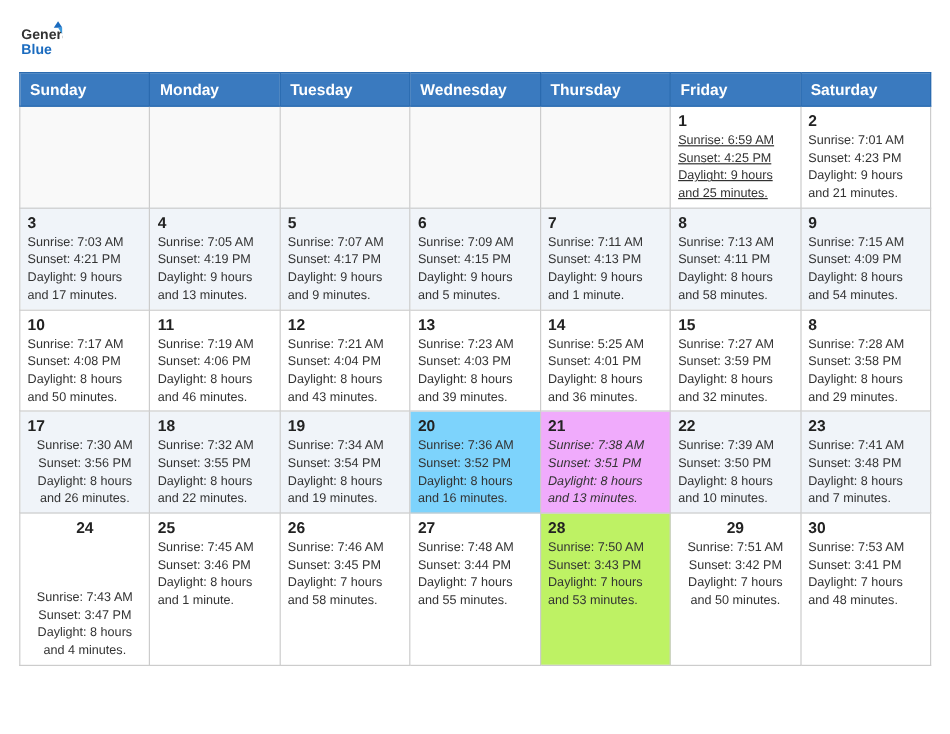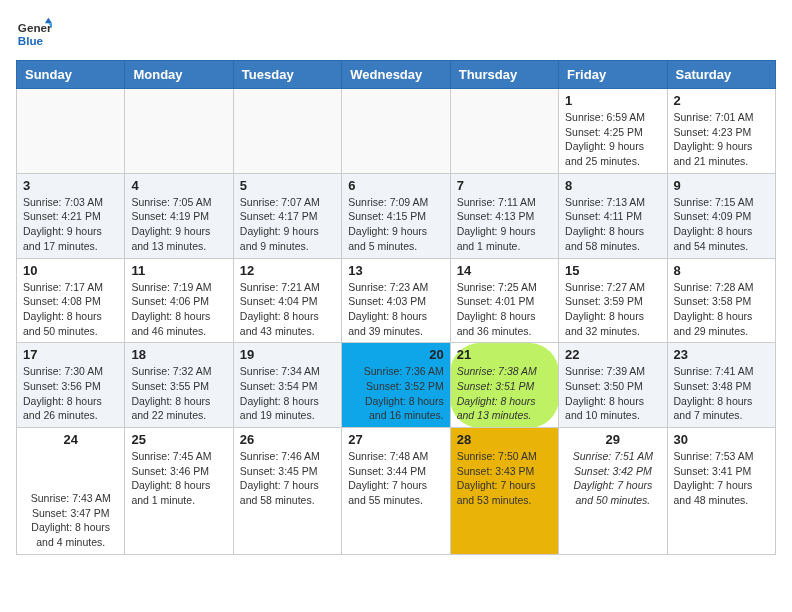--- a/index.html
+++ b/index.html
@@ -115,21 +115,21 @@
   </thead>
   <tbody>
   <tr>
         <td class="empty" style="background: rgb(250, 250, 250);"></td>
         <td class="empty" style="background: rgb(250, 250, 250);"></td>
         <td class="empty" style="background: rgb(250, 250, 250);"></td>
         <td class="empty" style="background: rgb(250, 250, 250);"></td>
         <td class="empty" style="background: rgb(250, 250, 250);"></td>
         <td style="background: rgb(255, 255, 255);">
           <span class="day-number">1</span>
-          <div class="day-info" style="white-space: pre-line;">Sunrise: 6:59 AM
+          <div class="day-info" style="white-space: pre-line; text-decoration: underline;">Sunrise: 6:59 AM
 Sunset: 4:25 PM
 Daylight: 9 hours
 and 25 minutes.</div>
         </td>
         <td style="background: rgb(255, 255, 255);">
           <span class="day-number">2</span>
           <div class="day-info" style="white-space: pre-line;">Sunrise: 7:01 AM
 Sunset: 4:23 PM
 Daylight: 9 hours
 and 21 minutes.</div>
@@ -210,21 +210,21 @@
         </td>
         <td style="background: rgb(255, 255, 255);">
           <span class="day-number">13</span>
           <div class="day-info" style="white-space: pre-line;">Sunrise: 7:23 AM
 Sunset: 4:03 PM
 Daylight: 8 hours
 and 39 minutes.</div>
         </td>
         <td style="background: rgb(255, 255, 255);">
           <span class="day-number">14</span>
-          <div class="day-info" style="white-space: pre-line;">Sunrise: 7:25 AM
+          <div class="day-info" style="white-space: pre-line;">Sunrise: 5:25 AM
 Sunset: 4:01 PM
 Daylight: 8 hours
 and 36 minutes.</div>
         </td>
         <td style="background: rgb(255, 255, 255);">
           <span class="day-number">15</span>
           <div class="day-info" style="white-space: pre-line;">Sunrise: 7:27 AM
 Sunset: 3:59 PM
 Daylight: 8 hours
 and 32 minutes.</div>
@@ -233,47 +233,47 @@
           <span class="day-number">8</span>
           <div class="day-info" style="white-space: pre-line;">Sunrise: 7:28 AM
 Sunset: 3:58 PM
 Daylight: 8 hours
 and 29 minutes.</div>
         </td>
       </tr>
       <tr>
         <td style="background: rgb(240, 244, 249);">
           <span class="day-number">17</span>
-          <div class="day-info" style="white-space: pre-line;">Sunrise: 7:30 AM
+          <div class="day-info" style="white-space: pre-line; text-align: center;">Sunrise: 7:30 AM
 Sunset: 3:56 PM
 Daylight: 8 hours
 and 26 minutes.</div>
         </td>
         <td style="background: rgb(240, 244, 249);">
           <span class="day-number">18</span>
           <div class="day-info" style="white-space: pre-line;">Sunrise: 7:32 AM
 Sunset: 3:55 PM
 Daylight: 8 hours
 and 22 minutes.</div>
         </td>
         <td style="background: rgb(240, 244, 249);">
           <span class="day-number">19</span>
           <div class="day-info" style="white-space: pre-line;">Sunrise: 7:34 AM
 Sunset: 3:54 PM
 Daylight: 8 hours
 and 19 minutes.</div>
         </td>
-        <td style="background: #0ea5e9; text-align: right;">
+        <td style="background: #7dd3fc;">
           <span class="day-number">20</span>
           <div class="day-info" style="white-space: pre-line;">Sunrise: 7:36 AM
 Sunset: 3:52 PM
 Daylight: 8 hours
 and 16 minutes.</div>
         </td>
-        <td style="background: #bef264; border-radius: 30px;">
+        <td style="background: #f0abfc;">
           <span class="day-number">21</span>
           <div class="day-info" style="white-space: pre-line; font-style: italic;">Sunrise: 7:38 AM
 Sunset: 3:51 PM
 Daylight: 8 hours
 and 13 minutes.</div>
         </td>
         <td style="background: rgb(240, 244, 249);">
           <span class="day-number">22</span>
           <div class="day-info" style="white-space: pre-line;">Sunrise: 7:39 AM
 Sunset: 3:50 PM
@@ -310,30 +310,30 @@
 Daylight: 7 hours
 and 58 minutes.</div>
         </td>
         <td style="background: rgb(255, 255, 255);">
           <span class="day-number">27</span>
           <div class="day-info" style="white-space: pre-line;">Sunrise: 7:48 AM
 Sunset: 3:44 PM
 Daylight: 7 hours
 and 55 minutes.</div>
         </td>
-        <td style="background: #eab308;">
+        <td style="background: #bef264;">
           <span class="day-number">28</span>
           <div class="day-info" style="white-space: pre-line;">Sunrise: 7:50 AM
 Sunset: 3:43 PM
 Daylight: 7 hours
 and 53 minutes.</div>
         </td>
         <td style="background: rgb(255, 255, 255); text-align: center;">
           <span class="day-number">29</span>
-          <div class="day-info" style="white-space: pre-line; font-style: italic;">Sunrise: 7:51 AM
+          <div class="day-info" style="white-space: pre-line;">Sunrise: 7:51 AM
 Sunset: 3:42 PM
 Daylight: 7 hours
 and 50 minutes.</div>
         </td>
         <td style="background: rgb(255, 255, 255);">
           <span class="day-number">30</span>
           <div class="day-info" style="white-space: pre-line;">Sunrise: 7:53 AM
 Sunset: 3:41 PM
 Daylight: 7 hours
 and 48 minutes.</div>

